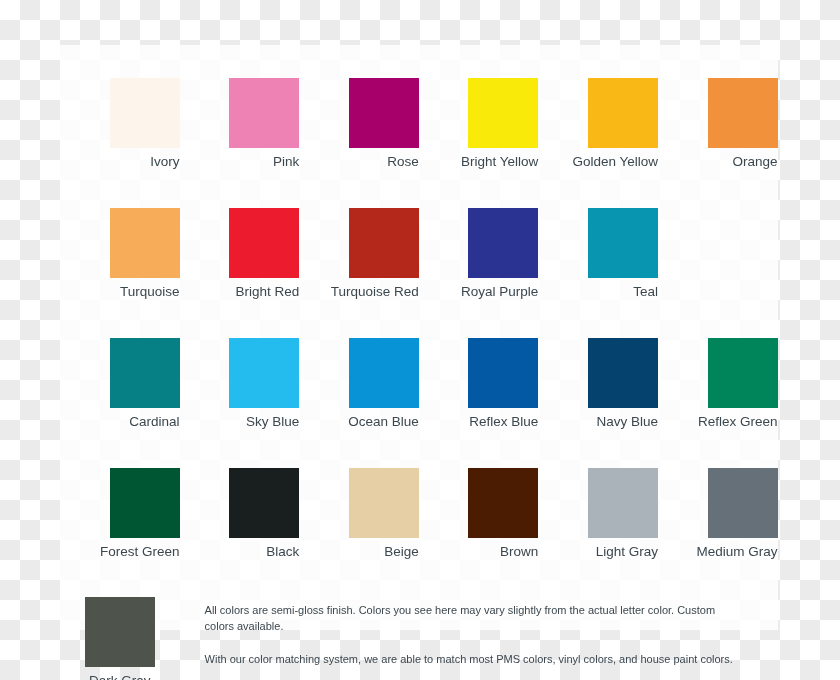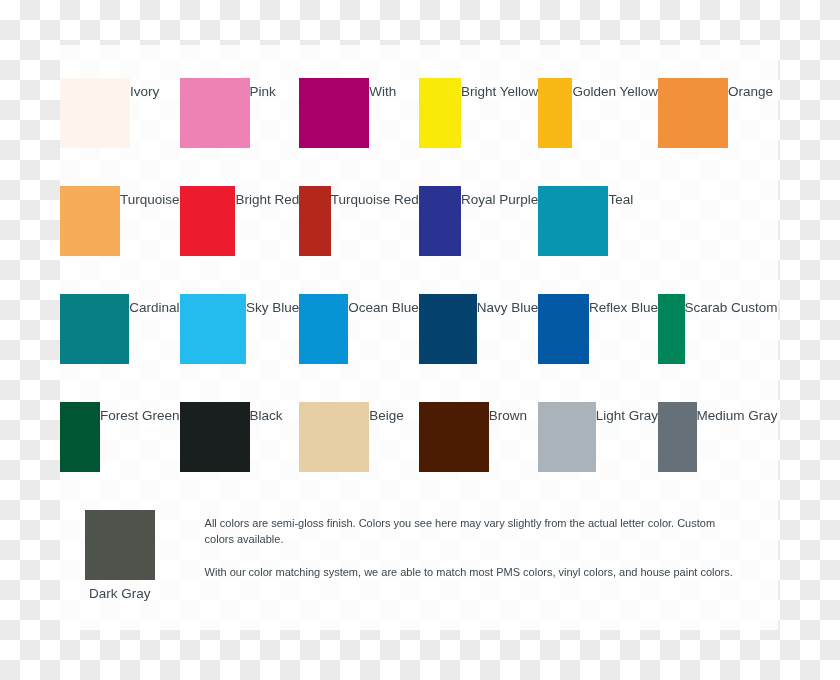--- a/index.html
+++ b/index.html
@@ -29,22 +29,22 @@
     padding:0;
   }
 
   .row{
     display:flex;
     width:718px;
   }
   .cell{
     width:119.6px;
     display:flex;
-    flex-direction:row;
-    align-items:flex-start;
+    flex-direction:column;
+    align-items:flex-end;
   }
   .swatch{
     width:70px;height:70px;
     display:block;
   }
   .swatch-label{
     font-size:13.5px;
     color:#3b474e;
     margin-top:7px;
     line-height:1.1;
@@ -97,21 +97,21 @@
       <div class="cell">
         <div class="swatch" style="background-color: rgb(253, 244, 236);"></div>
         <div class="swatch-label">Ivory</div>
       </div>
       <div class="cell">
         <div class="swatch" style="background-color: rgb(238, 130, 180);"></div>
         <div class="swatch-label">Pink</div>
       </div>
       <div class="cell">
         <div class="swatch" style="background-color: rgb(168, 0, 107);"></div>
-        <div class="swatch-label">With</div>
+        <div class="swatch-label">Rose</div>
       </div>
       <div class="cell">
         <div class="swatch" style="background-color: rgb(250, 234, 9);"></div>
         <div class="swatch-label">Bright Yellow</div>
       </div>
       <div class="cell">
         <div class="swatch" style="background-color: rgb(249, 184, 22);"></div>
         <div class="swatch-label">Golden Yellow</div>
       </div>
       <div class="cell">
@@ -150,30 +150,30 @@
       </div>
       <div class="cell">
         <div class="swatch" style="background-color: rgb(36, 188, 239);"></div>
         <div class="swatch-label">Sky Blue</div>
       </div>
       <div class="cell">
         <div class="swatch" style="background-color: rgb(8, 147, 214);"></div>
         <div class="swatch-label">Ocean Blue</div>
       </div>
       <div class="cell">
+        <div class="swatch" style="background-color: rgb(3, 89, 164);"></div>
+        <div class="swatch-label">Reflex Blue</div>
+      </div>
+      <div class="cell">
         <div class="swatch" style="background-color: rgb(5, 66, 110);"></div>
         <div class="swatch-label">Navy Blue</div>
       </div>
       <div class="cell">
-        <div class="swatch" style="background-color: rgb(3, 89, 164);"></div>
-        <div class="swatch-label">Reflex Blue</div>
-      </div>
-      <div class="cell">
         <div class="swatch" style="background-color: rgb(0, 133, 90);"></div>
-        <div class="swatch-label">Scarab Custom</div>
+        <div class="swatch-label">Reflex Green</div>
       </div>
     </div>
 
     <div class="row row-4">
       <div class="cell">
         <div class="swatch" style="background-color: rgb(0, 85, 51);"></div>
         <div class="swatch-label">Forest Green</div>
       </div>
       <div class="cell">
         <div class="swatch" style="background-color: rgb(25, 31, 31);"></div>

